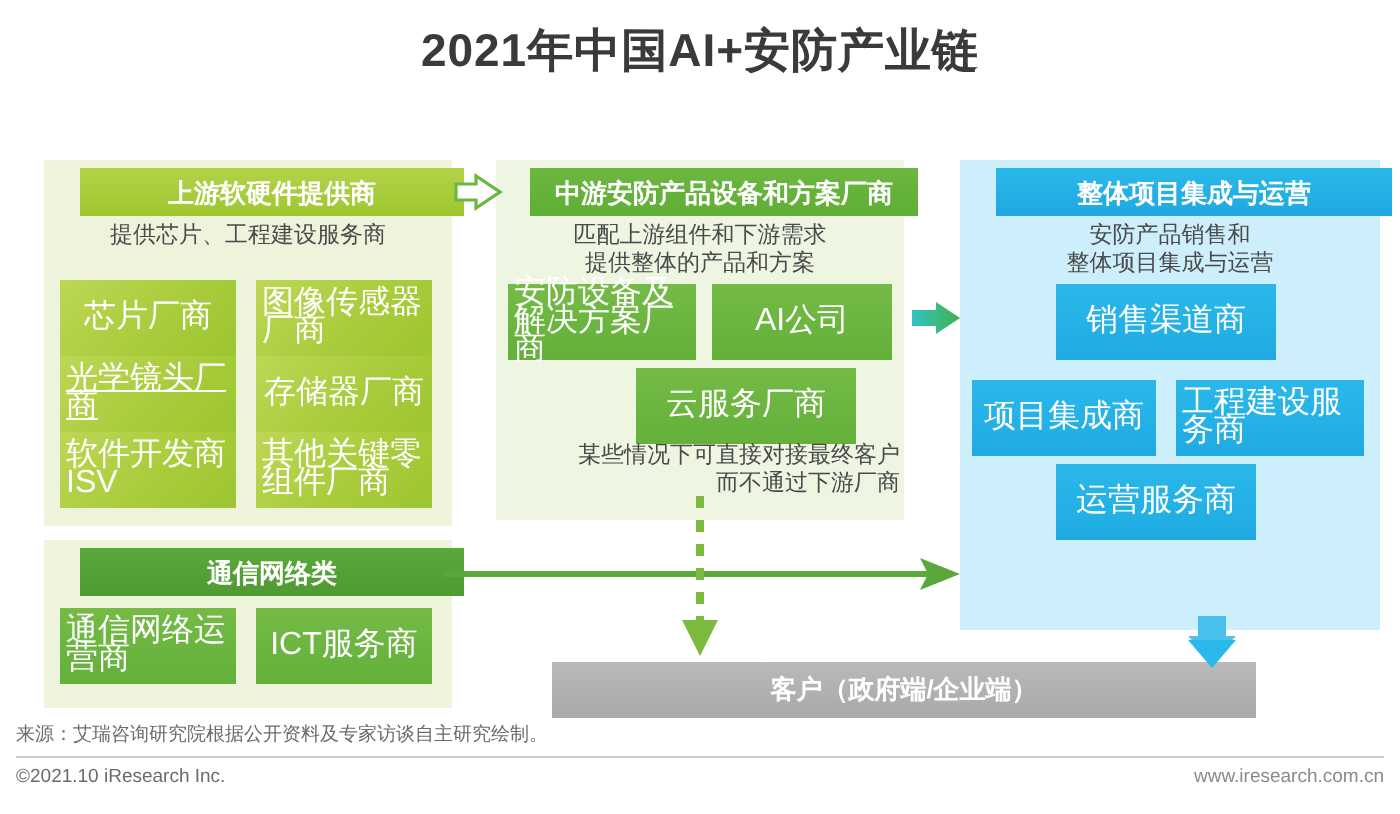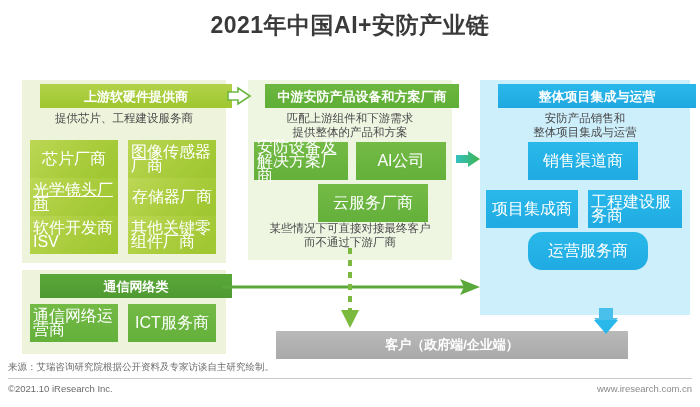--- a/index.html
+++ b/index.html
@@ -47,21 +47,21 @@
   
   .sub{
     position:absolute;text-align:center;
     font-size:11.5px;color:#4a4a4a;line-height:14px;
   }
   .sub-upstream{left:24px;top:111px;width:200px;}
   .sub-mid{left:250px;top:111px;width:200px;}
   .sub-down{left:482px;top:111px;width:206px;}
 
   .note{
-    position:absolute;text-align:center;
+    position:absolute;text-align:right;
     font-size:11.5px;color:#4a4a4a;line-height:14px;
   }
   .note-mid{left:250px;top:221px;width:200px;}
 
   
   .box{
     position:absolute;box-sizing:border-box;
     display:flex;align-items:center;justify-content:center;
     color:#ffffff;
     font-size:16px;line-height:14px;
@@ -82,21 +82,21 @@
   .b-telop  {left:30px; top:304px;width:88px;height:34px;}
   .b-ict    {left:128px;top:304px;width:88px;height:34px;}
   
   .b-secdev {left:254px;top:142px;width:94px;height:34px;}
   .b-ai     {left:356px;top:142px;width:90px;height:34px;}
   .b-cloud  {left:302px;top:184px;width:110px;height:30px;margin-left:16px;}
   
   .b-sales  {left:528px;top:142px;width:110px;height:30px;}
   .b-integ  {left:486px;top:190px;width:92px;height:32px;}
   .b-engine {left:588px;top:190px;width:94px;height:32px;}
-  .b-ops    {left:528px;top:232px;width:120px;height:30px;border-radius:14px;}
+  .b-ops    {left:528px;top:232px;width:100px;height:30px;}
 
   
   .cust{
     position:absolute;left:276px;top:331px;width:352px;height:28px;
     background:linear-gradient(180deg,#b9b9b9 0%,#a9a9a9 100%);
     display:flex;align-items:center;justify-content:center;
     color:#ffffff;font-size:13px;font-weight:bold;
   }
 
   

